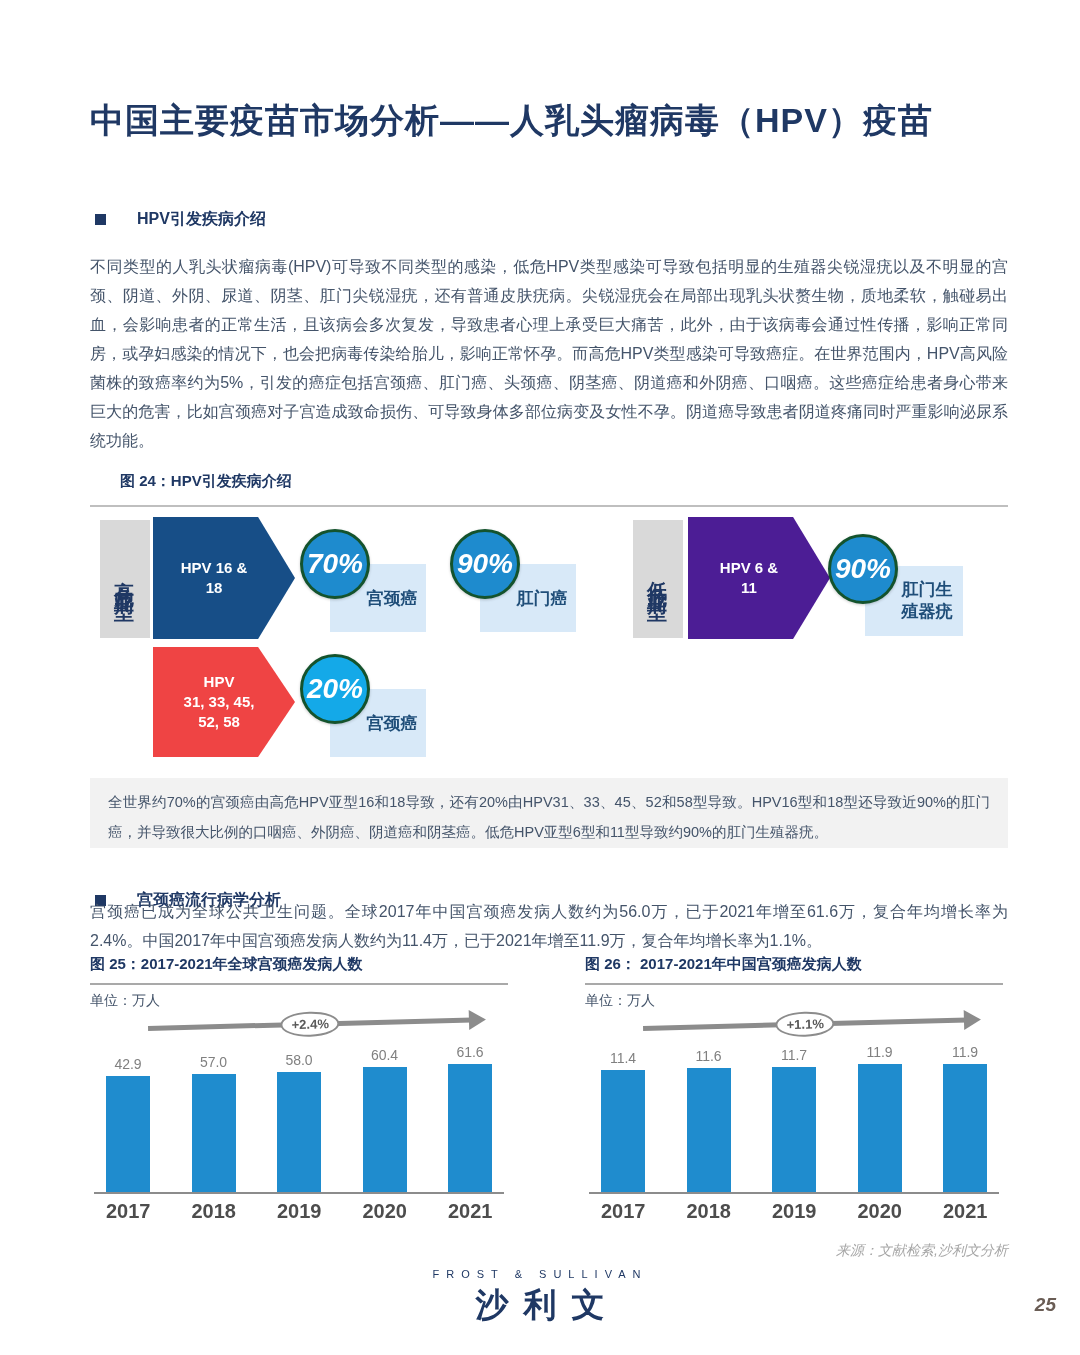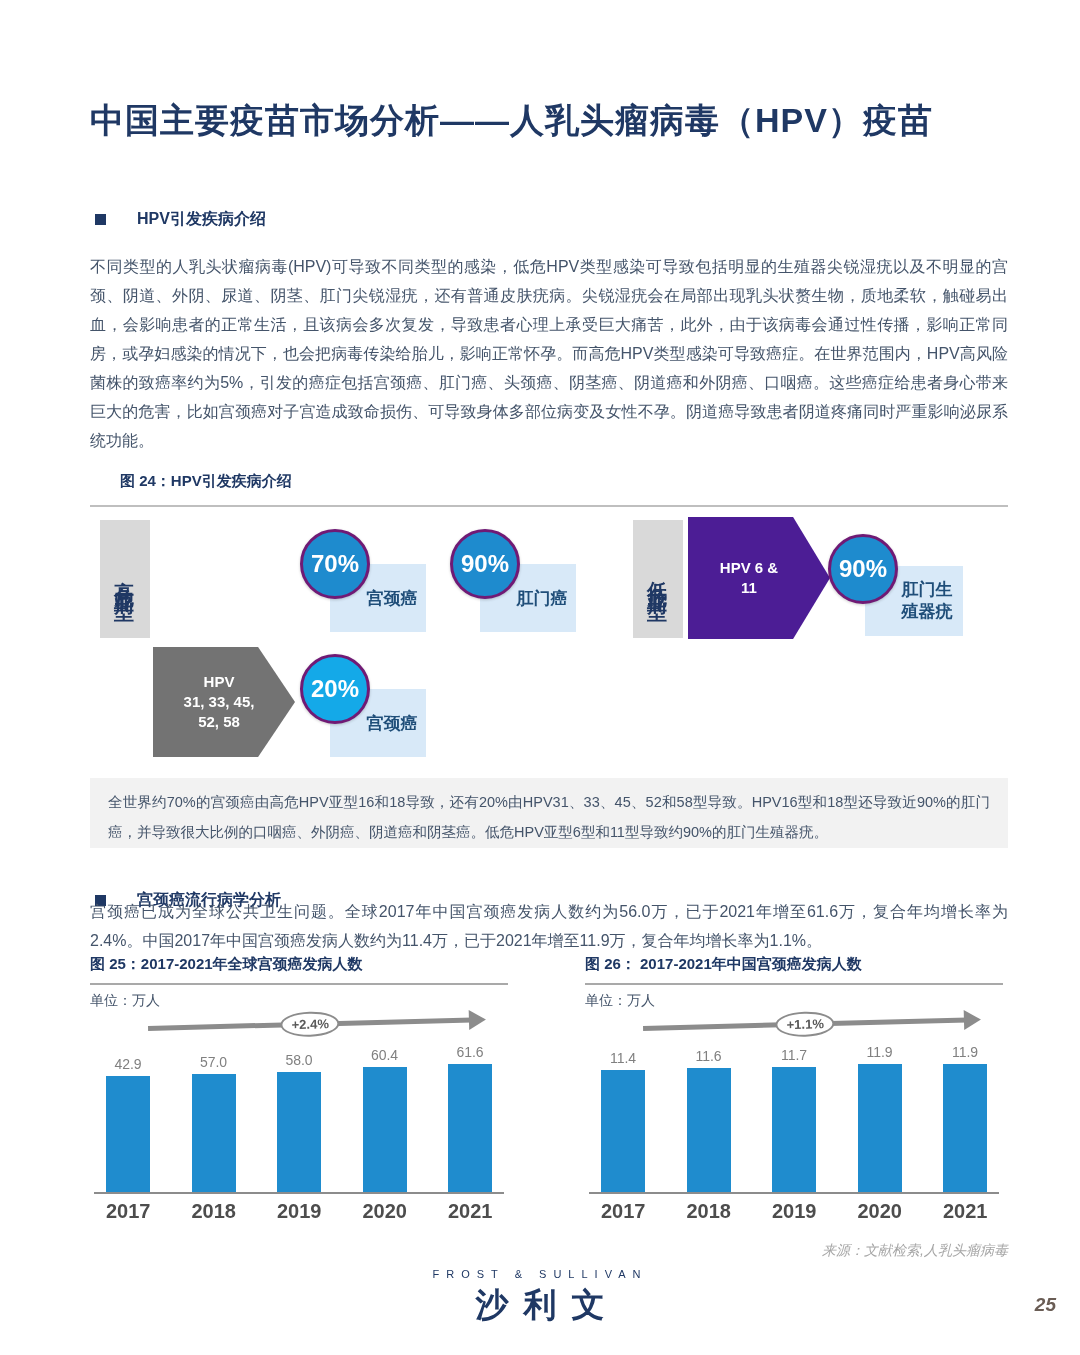--- a/index.html
+++ b/index.html
@@ -33,27 +33,27 @@
     font-size:20px; font-weight:bold; color:#1F3864; letter-spacing:7px; }
   #vlabel-high { left:10px; top:6px; }
   #vlabel-low  { left:543px; top:6px; }
 
   .arrow { position:absolute; display:flex; flex-direction:column; justify-content:center;
     align-items:flex-start; padding-left:22px;
     clip-path:polygon(0 0, 74% 0, 100% 50%, 74% 100%, 0 100%); }
   .arrow .arrow-line { width:78px; text-align:center; color:#fff; font-weight:bold; font-size:15px; line-height:20px; }
   #arrow-1618 { left:63px; top:3px;  width:142px; height:122px; background:#174E87; }
   #arrow-611  { left:598px; top:3px; width:142px; height:122px; background:#4c1d95; }
-  #arrow-31   { left:63px; top:133px; width:142px; height:110px; background:#737373; }
+  #arrow-31   { left:63px; top:133px; width:142px; height:110px; background:#ef4444; }
   #arrow-31 .arrow-line { width:88px; }
 
   .pct-circle { position:absolute; width:70px; height:70px; border-radius:50%;
-    border:3px solid #701a75; box-shadow:0 1px 3px rgba(0,0,0,.2);
+    border:3px solid #14532d; box-shadow:0 1px 3px rgba(0,0,0,.2);
     display:flex; align-items:center; justify-content:center;
-    color:#fff; font-weight:bold; font-size:24px; z-index:2; }
+    color:#fff; font-weight:bold; font-style:italic; font-size:28px; z-index:2; }
   .pct-blue { background:#1E8BCE; }
   .pct-cyan { background:#14A9E8; }
   #circle-70  { left:210px; top:15px; }
   #circle-90a { left:360px; top:15px; }
   #circle-90b { left:738px; top:20px; }
   #circle-20  { left:210px; top:140px; }
 
   .disease-box { position:absolute; background:#D8E9F8;
     display:flex; align-items:center; justify-content:center;
     font-size:17px; font-weight:bold; color:#1F4E79; z-index:1; }
@@ -108,20 +108,24 @@
   <span class="head-label">HPV引发疾病介绍</span>
 </div>
 <p class="body-para" id="para1">不同类型的人乳头状瘤病毒(HPV)可导致不同类型的感染，低危HPV类型感染可导致包括明显的生殖器尖锐湿疣以及不明显的宫颈、阴道、外阴、尿道、阴茎、肛门尖锐湿疣，还有普通皮肤疣病。尖锐湿疣会在局部出现乳头状赘生物，质地柔软，触碰易出血，会影响患者的正常生活，且该病会多次复发，导致患者心理上承受巨大痛苦，此外，由于该病毒会通过性传播，影响正常同房，或孕妇感染的情况下，也会把病毒传染给胎儿，影响正常怀孕。而高危HPV类型感染可导致癌症。在世界范围内，HPV高风险菌株的致癌率约为5%，引发的癌症包括宫颈癌、肛门癌、头颈癌、阴茎癌、阴道癌和外阴癌、口咽癌。这些癌症给患者身心带来巨大的危害，比如宫颈癌对子宫造成致命损伤、可导致身体多部位病变及女性不孕。阴道癌导致患者阴道疼痛同时严重影响泌尿系统功能。</p>
 
 <div class="fig-caption" id="fig24-caption">图 24：HPV引发疾病介绍</div>
 <div id="rule-fig24"></div>
 
 <div class="diagram">
   <div class="vlabel" id="vlabel-high">高危亚型</div>
 
+  <div class="arrow" id="arrow-1618">
+    <div class="arrow-line">HPV 16 &amp;</div>
+    <div class="arrow-line">18</div>
+  </div>
   <div class="pct-circle pct-blue" id="circle-70">70%</div>
   <div class="disease-box" id="box-gjc1">宫颈癌</div>
   <div class="pct-circle pct-blue" id="circle-90a">90%</div>
   <div class="disease-box" id="box-gma">肛门癌</div>
 
   <div class="vlabel" id="vlabel-low">低危亚型</div>
   <div class="arrow" id="arrow-611">
     <div class="arrow-line">HPV 6 &amp;</div>
     <div class="arrow-line">11</div>
   </div>
@@ -225,18 +229,18 @@
   <div class="chart-axis-line"></div>
   <div class="year-row">
       <div class="year-label">2017</div>
       <div class="year-label">2018</div>
       <div class="year-label">2019</div>
       <div class="year-label">2020</div>
       <div class="year-label">2021</div>
     </div>
 </div>
 
-<div class="source-line">来源：文献检索,人乳头瘤病毒</div>
+<div class="source-line">来源：文献检索,沙利文分析</div>
 <div class="logo">
   <div class="logo-top">FROST &amp; SULLIVAN</div>
   <div class="logo-main">沙利文</div>
 </div>
 <div class="page-num">25</div>
 
 </body></html>

